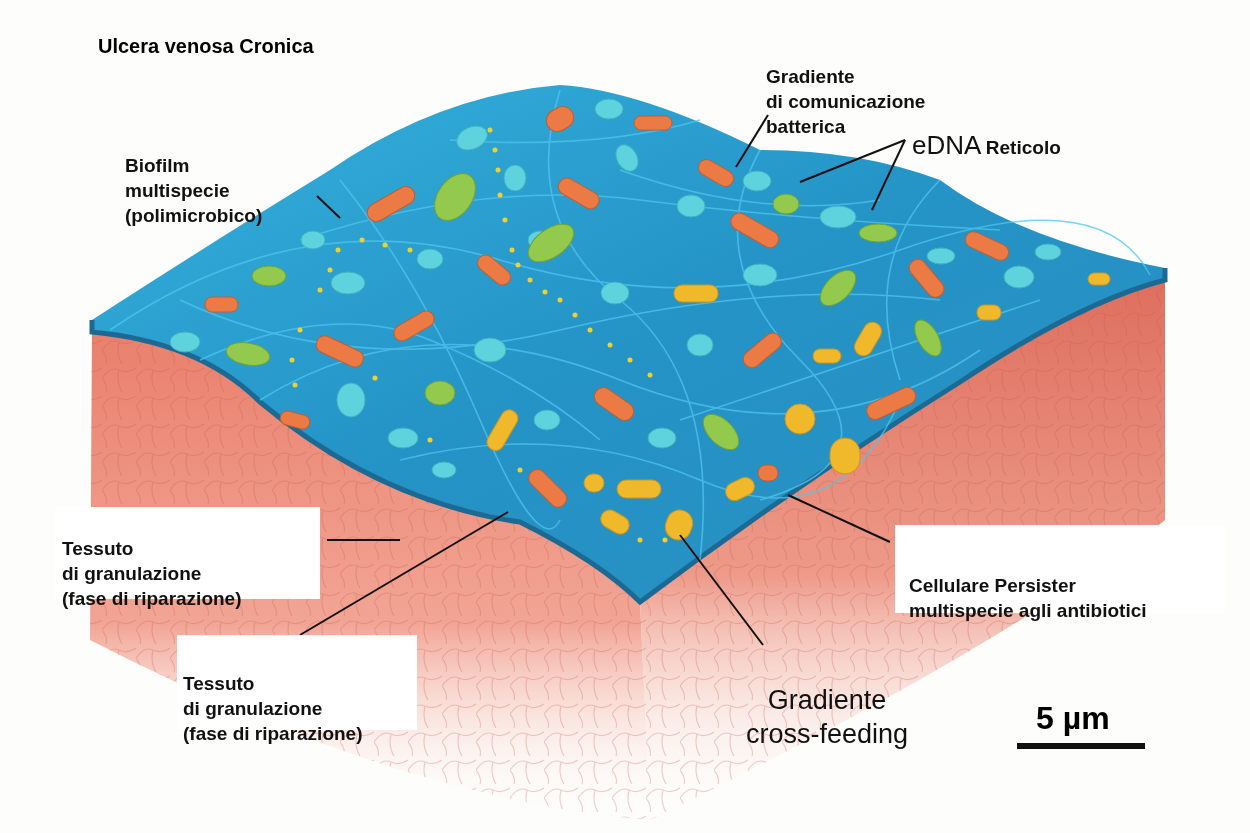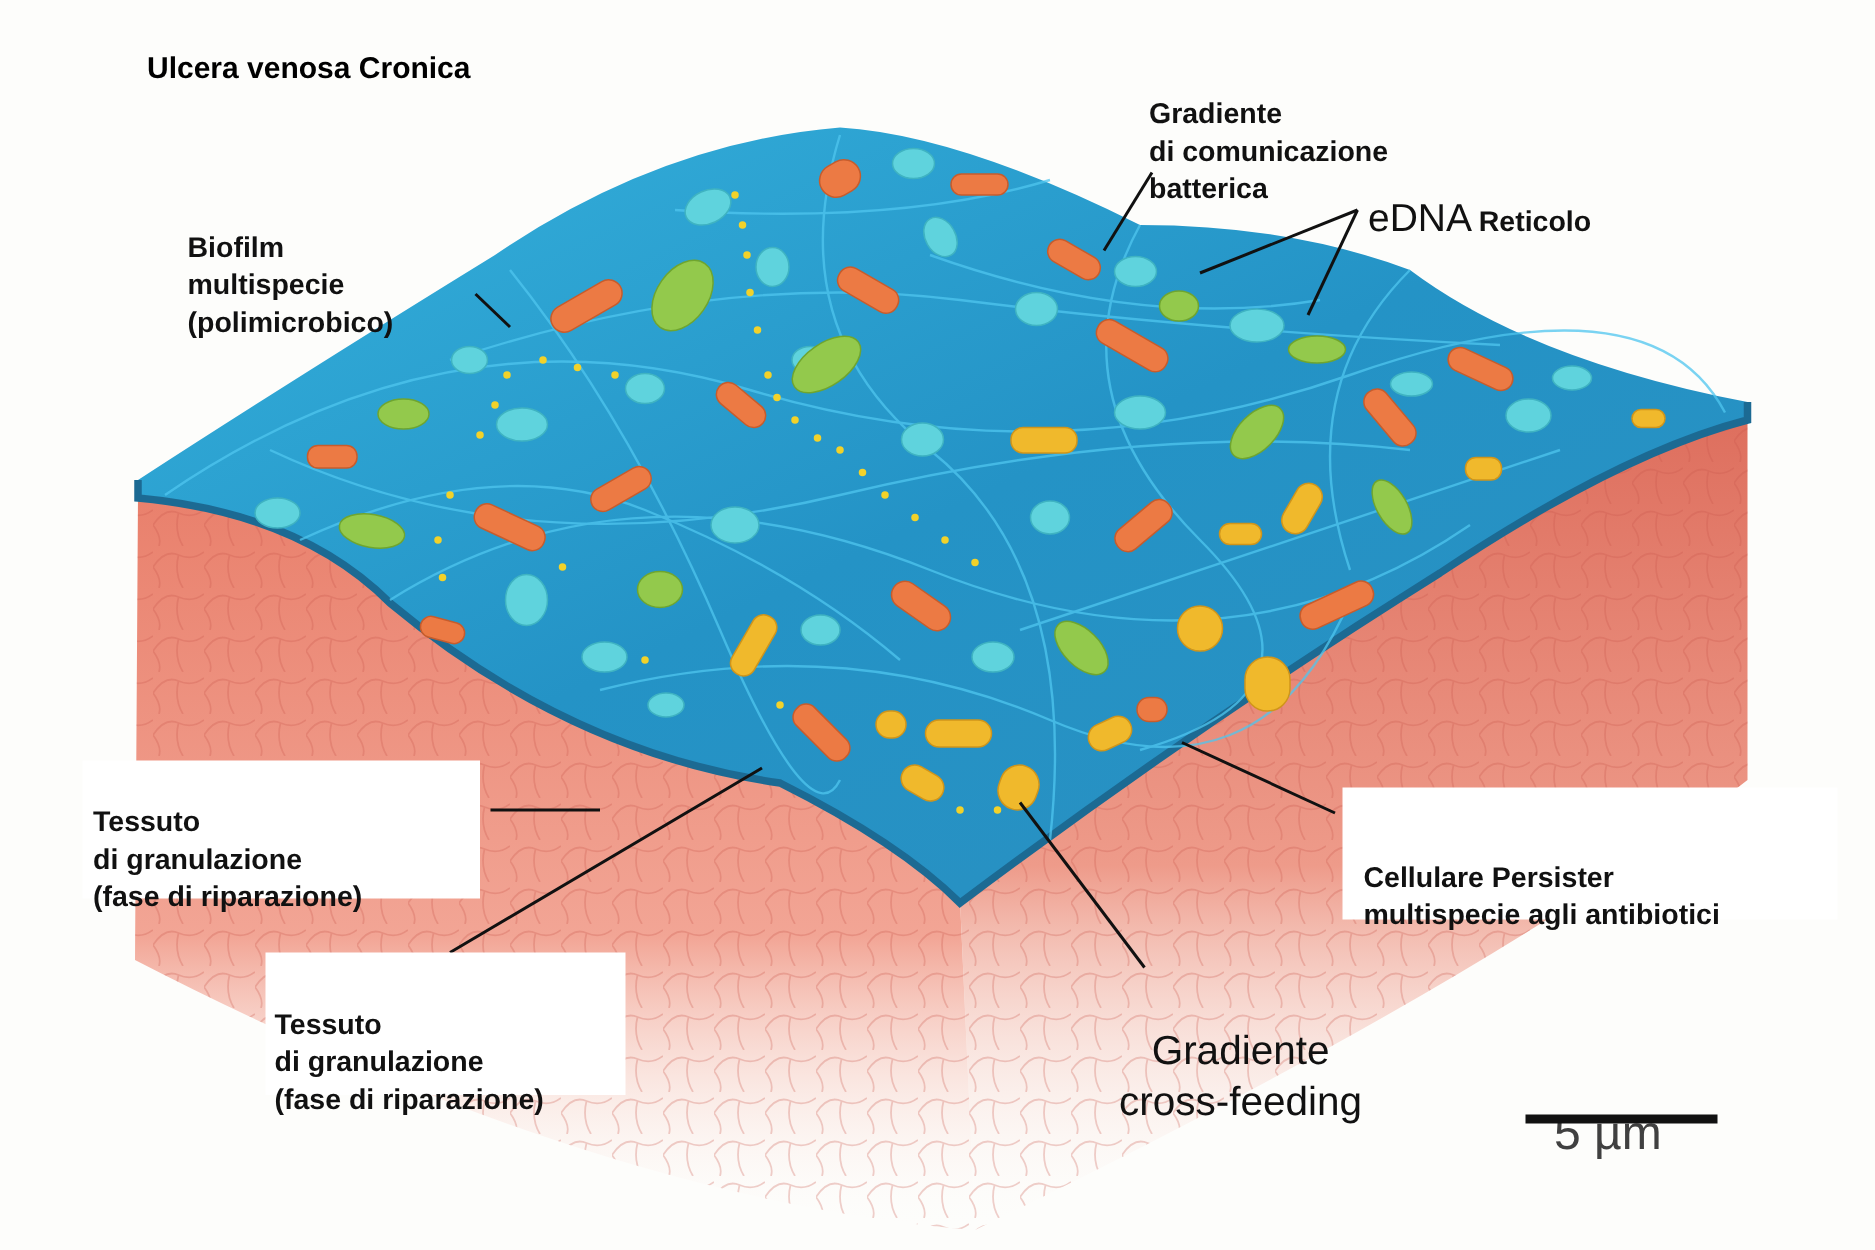--- a/index.html
+++ b/index.html
@@ -3,21 +3,21 @@
 <meta charset="utf-8">
 <style>
   html, body { margin:0; padding:0; background:#fdfdfb; }
   body { width:1250px; height:833px; position:relative; overflow:hidden;
          font-family:"Liberation Sans", sans-serif; }
   #art { position:absolute; left:0; top:0; }
   .label { position:absolute; color:#111; font-weight:bold; font-size:19px; line-height:25px; white-space:pre;margin-top:28px; }
   .label.plain { font-weight:normal; }
   .bg-box { position:absolute; background:#fff; }
   .title { position:absolute; left:98px; top:35px; font-size:20px; font-weight:bold; color:#000000; }
-  .scale-text { position:absolute; left:1036px; top:737px; font-size:32px; color:#404040; }
+  .scale-text { position:absolute; left:1036px; top:700px; font-size:32px; color:#000000;font-weight:bold; }
   .scale-bar { position:absolute; left:1017px; top:743px; width:128px; height:6px; background:#111; }
 </style>
 </head>
 <body>
 
 <svg id="art" width="1250" height="833" viewBox="0 0 1250 833">
   <defs>
     <linearGradient id="tissueGrad" x1="0" y1="0" x2="0" y2="1">
       <stop offset="0" stop-color="#e9806c"></stop>
       <stop offset="0.6" stop-color="#f2a595"></stop>

